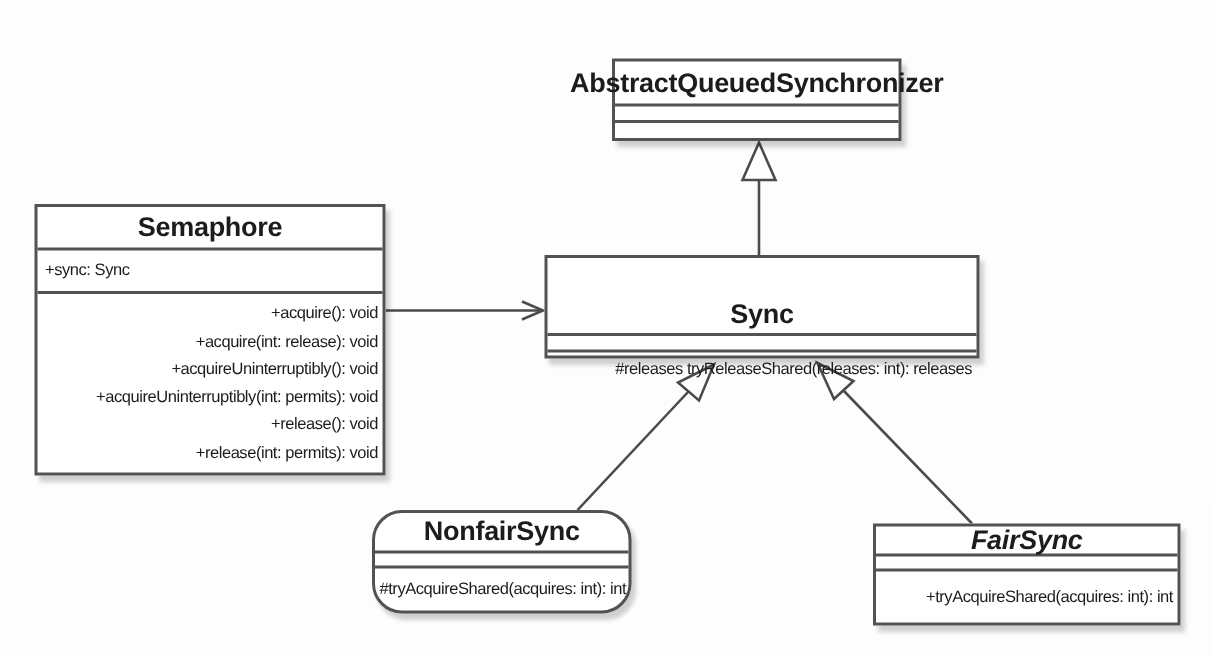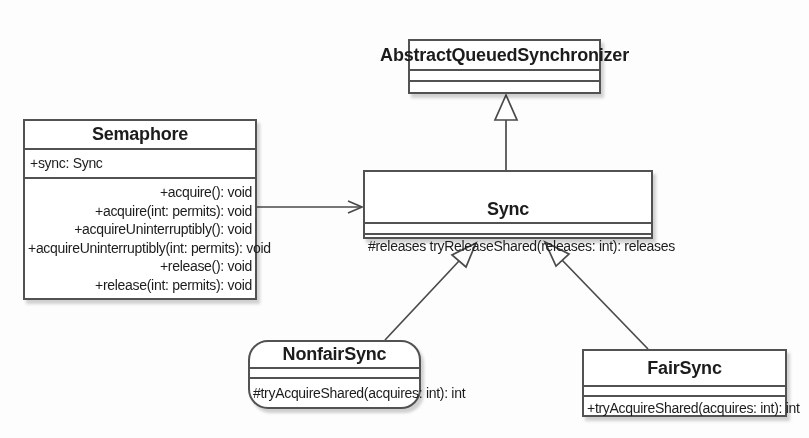--- a/index.html
+++ b/index.html
@@ -37,38 +37,38 @@
     padding:0 5px;
   }
   .cls-methods{
     box-sizing:border-box;
     flex:1 1 auto;
     display:flex;flex-direction:column;justify-content:center;
     padding:2px 3px;
     text-align:right;
   }
   .member{
-    font-size:14px;letter-spacing:-0.3px;line-height:18.5px;
+    font-size:11px;letter-spacing:-0.3px;line-height:18.5px;
     white-space:nowrap;
   }
   
   #box-aqs      {left:408px;top:39px; width:193px;height:55px;}
   #box-aqs .cls-title{height:30px;}
   #box-aqs .cls-attrs{height:11px;}
-  #box-sem      {left:23px; top:119px;width:234px;height:181px;}
+  #box-sem      {left:23px; top:136px;width:234px;height:181px;}
   #box-sem .cls-title{height:29px;}
   #box-sem .cls-attrs{height:29px;}
   #box-sync     {left:363px;top:170px;width:290px;height:69px;}
   #box-sync .cls-title{height:28px;margin-top:24px;}
   #box-sync .cls-attrs{height:11px;}
   #box-nonfair  {left:248px;top:340px;width:173px;height:69px;border-radius:20px;}
   #box-nonfair .cls-title{height:27px;}
   #box-nonfair .cls-attrs{height:10px;}
   #box-fair     {left:582px;top:349px;width:205px;height:68px;}
-  #box-fair .cls-title{height:36px;}
+  #box-fair .cls-title{height:20px;font-style:italic;}
   #box-fair .cls-attrs{height:10px;}
 </style>
 </head>
 <body>
 
 <div id="stage">
 
   <svg id="arrows" viewBox="0 0 809 438" xmlns="http://www.w3.org/2000/svg">
 
     <g stroke="#4a4a4a" stroke-width="1.7" fill="none">
@@ -98,21 +98,21 @@
     <div class="cls-methods"></div>
   </div>
 
   <div class="cls" id="box-sem">
     <div class="cls-title">Semaphore</div>
     <div class="cls-attrs">
         <div class="member">+sync: Sync</div>
       </div>
     <div class="cls-methods">
         <div class="member">+acquire(): void</div>
-        <div class="member">+acquire(int: permits): void</div>
+        <div class="member">+acquire(int: release): void</div>
         <div class="member">+acquireUninterruptibly(): void</div>
         <div class="member">+acquireUninterruptibly(int: permits): void</div>
         <div class="member">+release(): void</div>
         <div class="member">+release(int: permits): void</div>
       </div>
   </div>
 
   <div class="cls" id="box-sync">
     <div class="cls-title">Sync</div>
     <div class="cls-attrs"></div>

